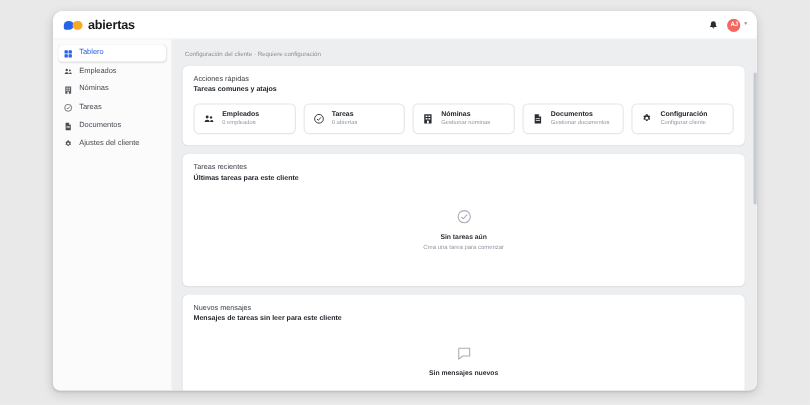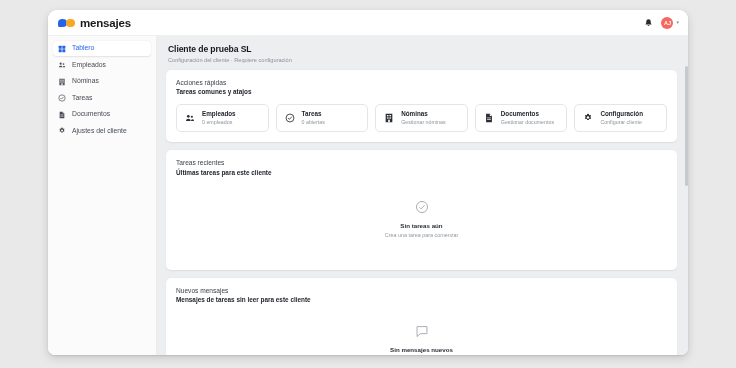--- a/index.html
+++ b/index.html
@@ -228,21 +228,21 @@
 
 <div class="desktop">
   <div class="window">
 
     <div class="topbar">
       <div class="brand">
         <span class="brand-dots">
           <span class="dot-blue"></span>
           <span class="dot-orange"></span>
         </span>
-        <span class="brand-name">mensajes</span>
+        <span class="brand-name">abiertas</span>
       </div>
       <div class="topbar-right">
         <span>
           <svg class="bell-icon" viewBox="0 0 24 24" fill="currentColor">
             <path d="M12 2a6 6 0 0 0-6 6v4l-2 3v1h16v-1l-2-3V8a6 6 0 0 0-6-6z"></path>
             <path d="M9.5 17a2.5 2.5 0 0 0 5 0z"></path>
           </svg>
         </span>
         <span class="avatar-wrap">
           <span class="avatar">AJ</span>
@@ -310,21 +310,20 @@
             <path d="M12 1.8l2 .5.6 2.2 1.3.75 2.2-.6 1.4 2.4-1.6 1.6v1.5l1.6 1.6-1.4 2.4-2.2-.6-1.3.75-.6 2.2-2 .5-2-.5-.6-2.2-1.3-.75-2.2.6-1.4-2.4 1.6-1.6v-1.5L4.5 7.05l1.4-2.4 2.2.6 1.3-.75.6-2.2z"></path>
             <circle cx="12" cy="10.6" r="3" fill="#fbfbfc"></circle>
           </svg>
           <span class="nav-label">Ajustes del cliente</span>
         </div>
       </nav>
 
       <main class="content">
 
         <div class="page-head">
-          <div class="page-title">Cliente de prueba SL</div>
           <div class="page-sub">Configuración del cliente · Requiere configuración</div>
         </div>
 
         <section class="card">
           <div class="card-title">Acciones rápidas</div>
           <div class="card-sub">Tareas comunes y atajos</div>
 
           <div class="actions-row">
 
             <div class="action-tile">

